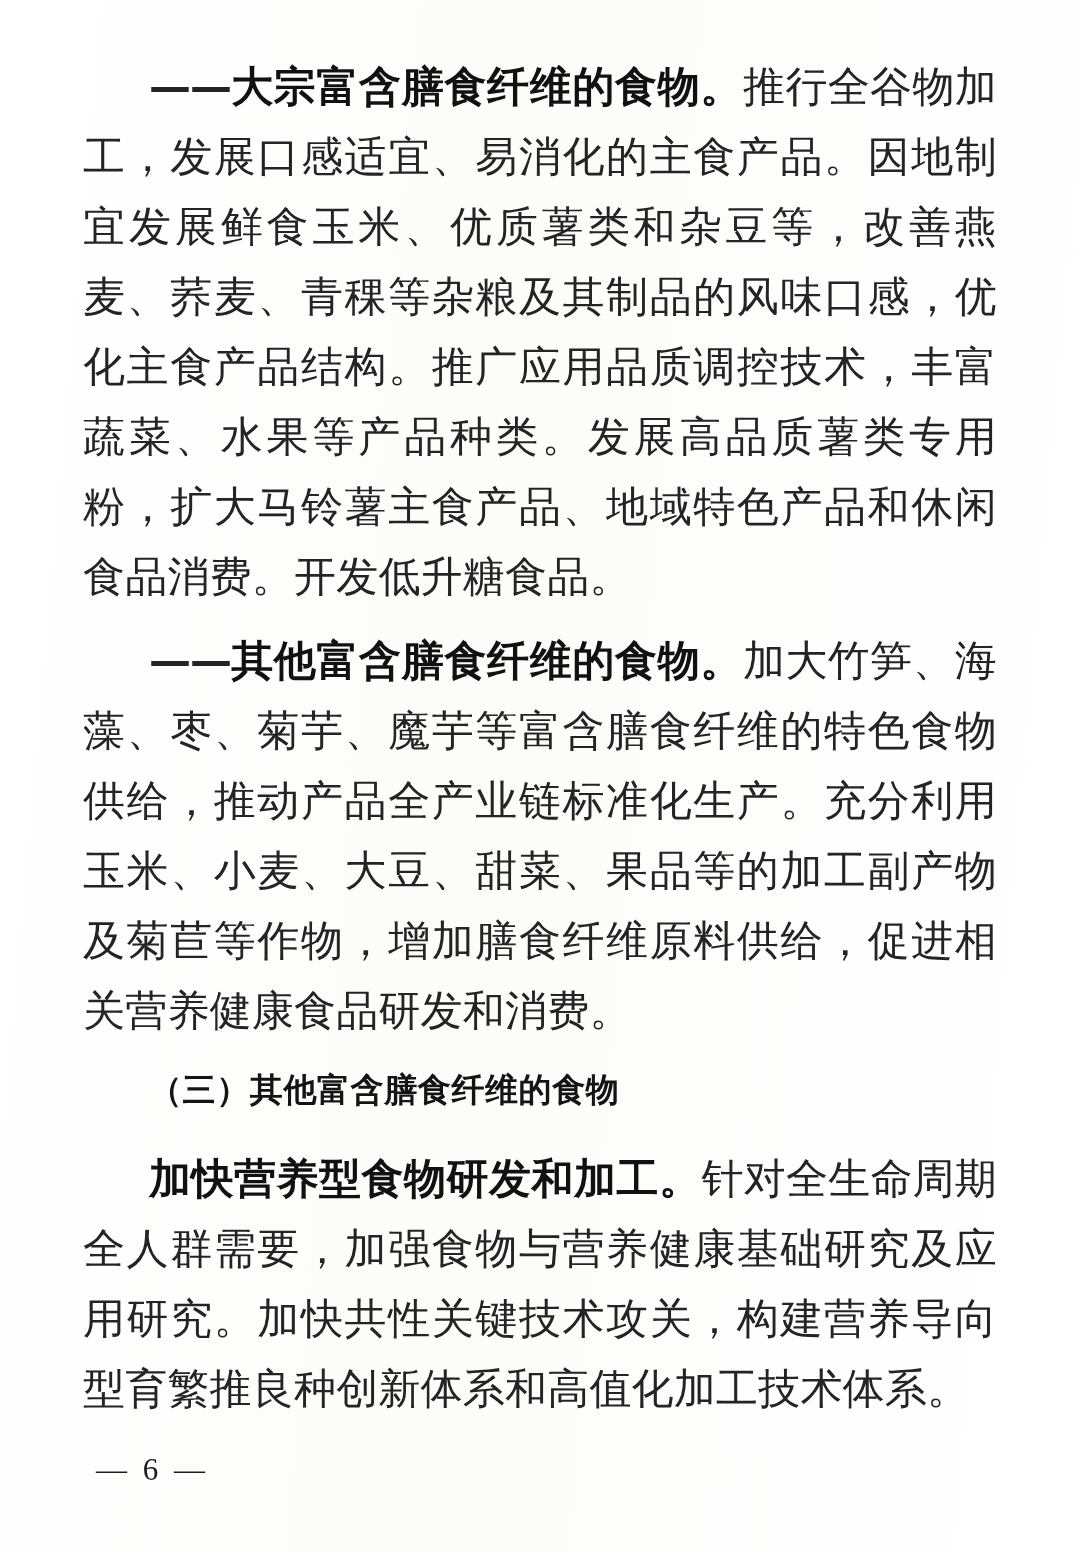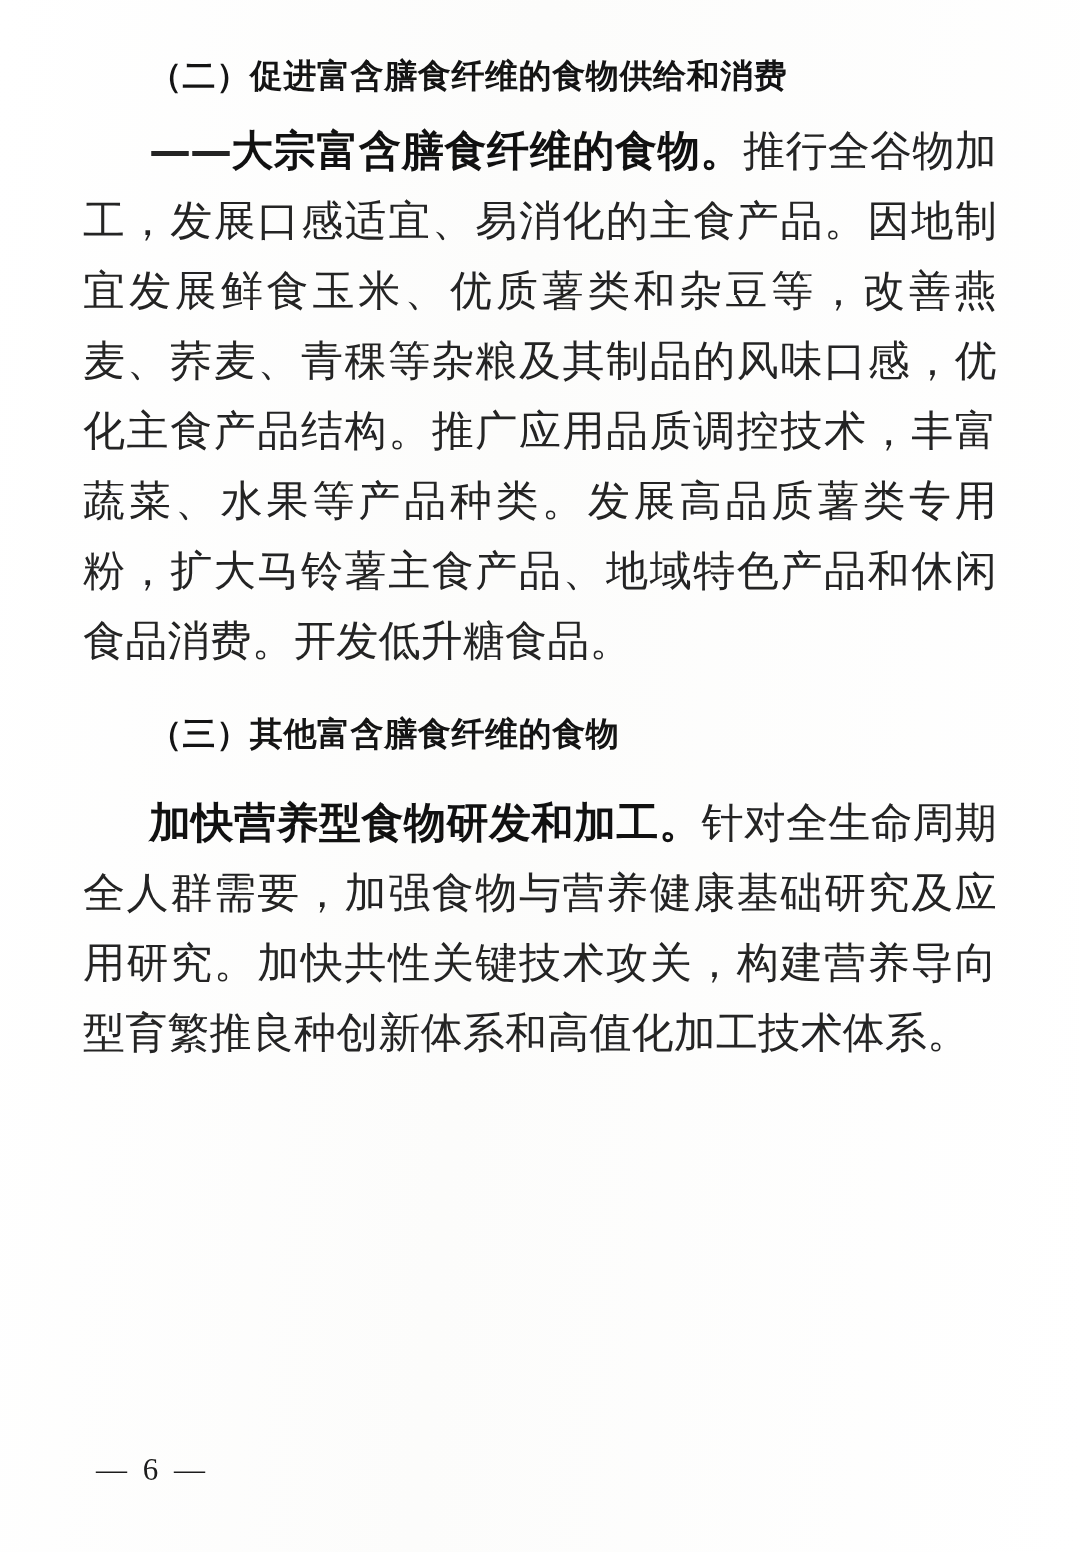--- a/index.html
+++ b/index.html
@@ -92,28 +92,30 @@
     letter-spacing: 4px;
   }
 </style>
 </head>
 <body>
 
 <div class="page">
 
   <div class="content">
 
-    <h2 class="section-heading">（二）促进富含膳食纤维的食物供给和消费</h2>
 
     <p class="para">
       <span class="dash">——</span><span class="lead">大宗富含膳食纤维的食物。</span><span>推行全谷物加工，发展口感适宜、易消化的主食产品。因地制宜发展鲜食玉米、优质薯类和杂豆等，改善燕麦、荞麦、青稞等杂粮及其制品的风味口感，优化主食产品结构。推广应用品质调控技术，丰富蔬菜、水果等产品种类。发展高品质薯类专用粉，扩大马铃薯主食产品、地域特色产品和休闲食品消费。开发低升糖食品。</span>
     </p>
 
     <div class="gap-sm"></div>
 
+    <p class="para">
+      <span class="dash">——</span><span class="lead">其他富含膳食纤维的食物。</span><span>加大竹笋、海藻、枣、菊芋、魔芋等富含膳食纤维的特色食物供给，推动产品全产业链标准化生产。充分利用玉米、小麦、大豆、甜菜、果品等的加工副产物及菊苣等作物，增加膳食纤维原料供给，促进相关营养健康食品研发和消费。</span>
+    </p>
 
     <div class="gap-md"></div>
 
     <h2 class="section-heading">（三）其他富含膳食纤维的食物</h2>
 
 
     <div class="gap-sm"></div>
 
     <p class="para">
       <span class="lead">加快营养型食物研发和加工。</span><span>针对全生命周期全人群需要，加强食物与营养健康基础研究及应用研究。加快共性关键技术攻关，构建营养导向型育繁推良种创新体系和高值化加工技术体系。</span>

